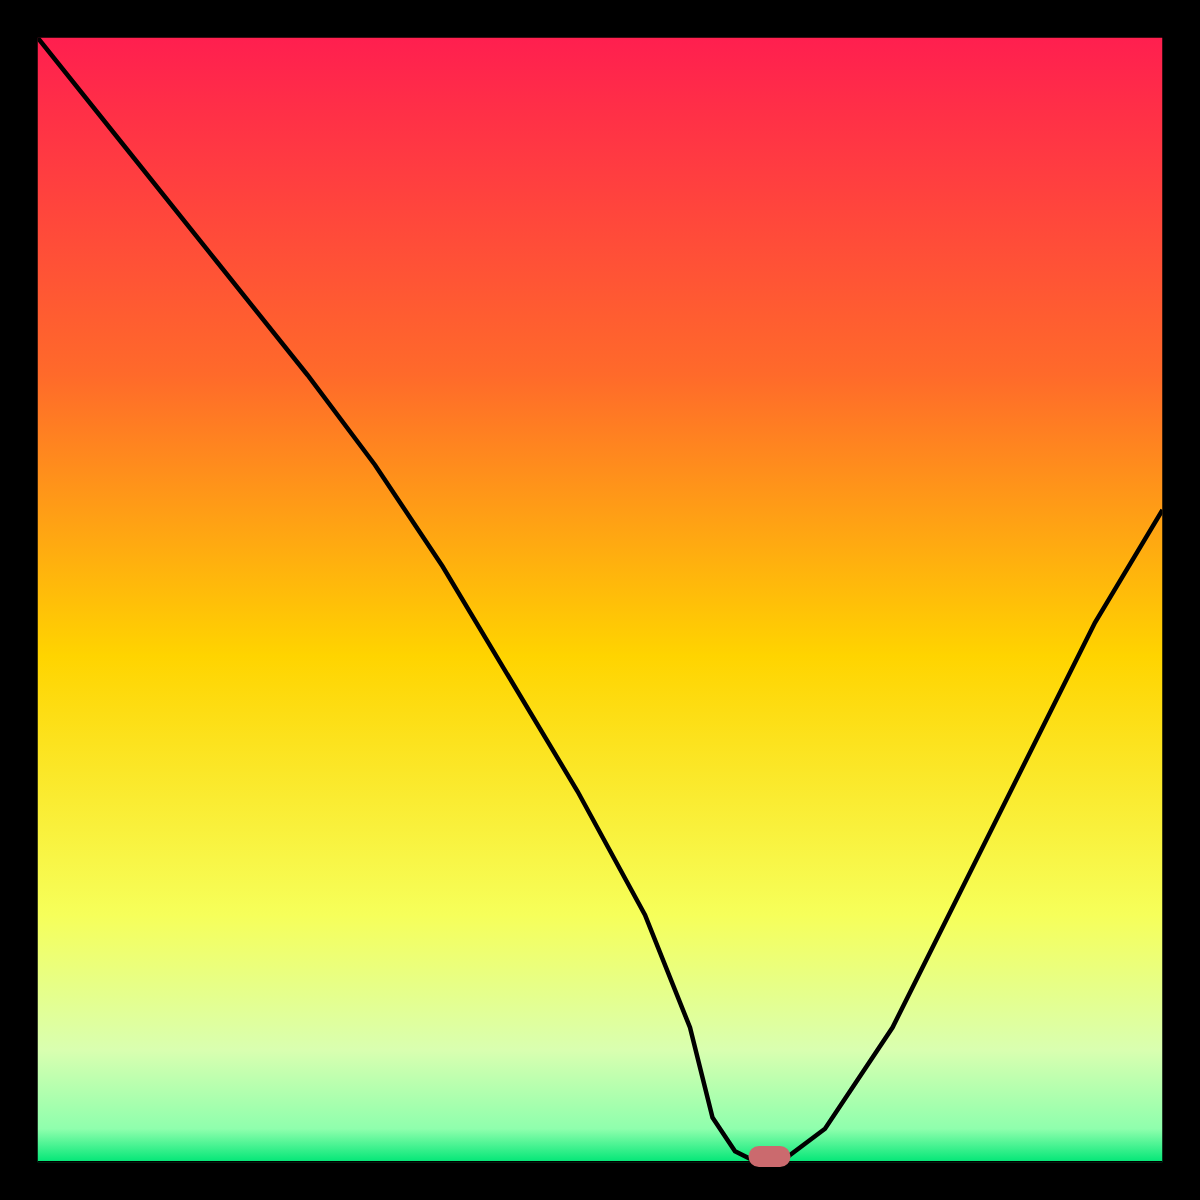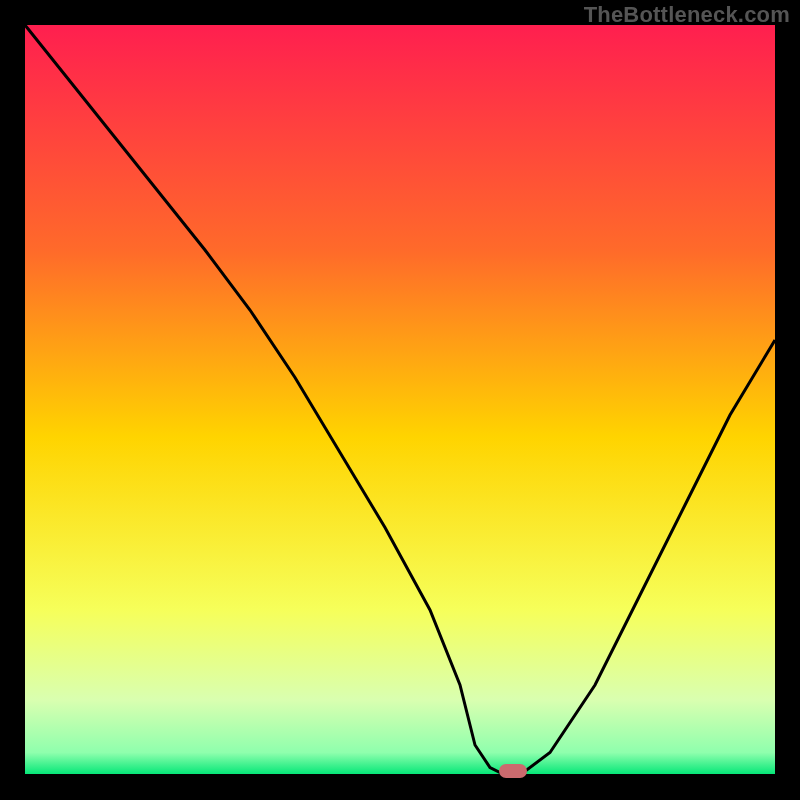--- a/index.html
+++ b/index.html
@@ -51,21 +51,20 @@
     background: #cb6a6e;
     transform: translate(-50%, -50%);
     z-index: 2;
   }
 </style>
 </head>
 <body>
 
 <div class="container">
 
-  <div class="watermark">TheBottleneck.com</div>
 
   <div class="plot-frame">
     <svg class="plot" viewBox="0 0 750 750" preserveAspectRatio="none">
       <defs>
         <linearGradient id="bg-grad" x1="0" y1="0" x2="0" y2="1">
         <stop offset="0%" stop-color="#ff1f4f"></stop>
             <stop offset="30%" stop-color="#ff6a2a"></stop>
             <stop offset="55.00000000000001%" stop-color="#ffd400"></stop>
             <stop offset="78%" stop-color="#f6ff5a"></stop>
             <stop offset="90%" stop-color="#d9ffb0"></stop>

